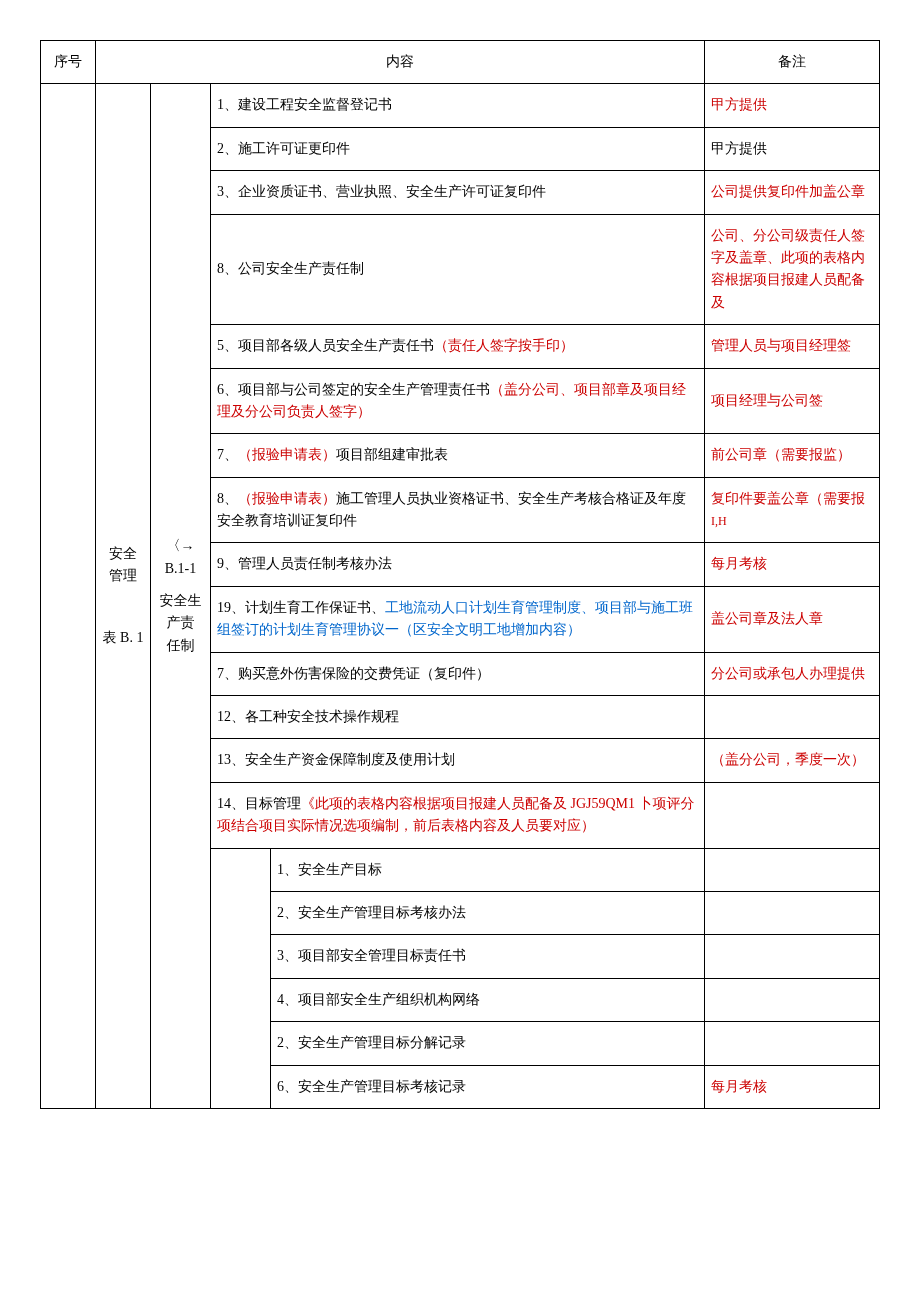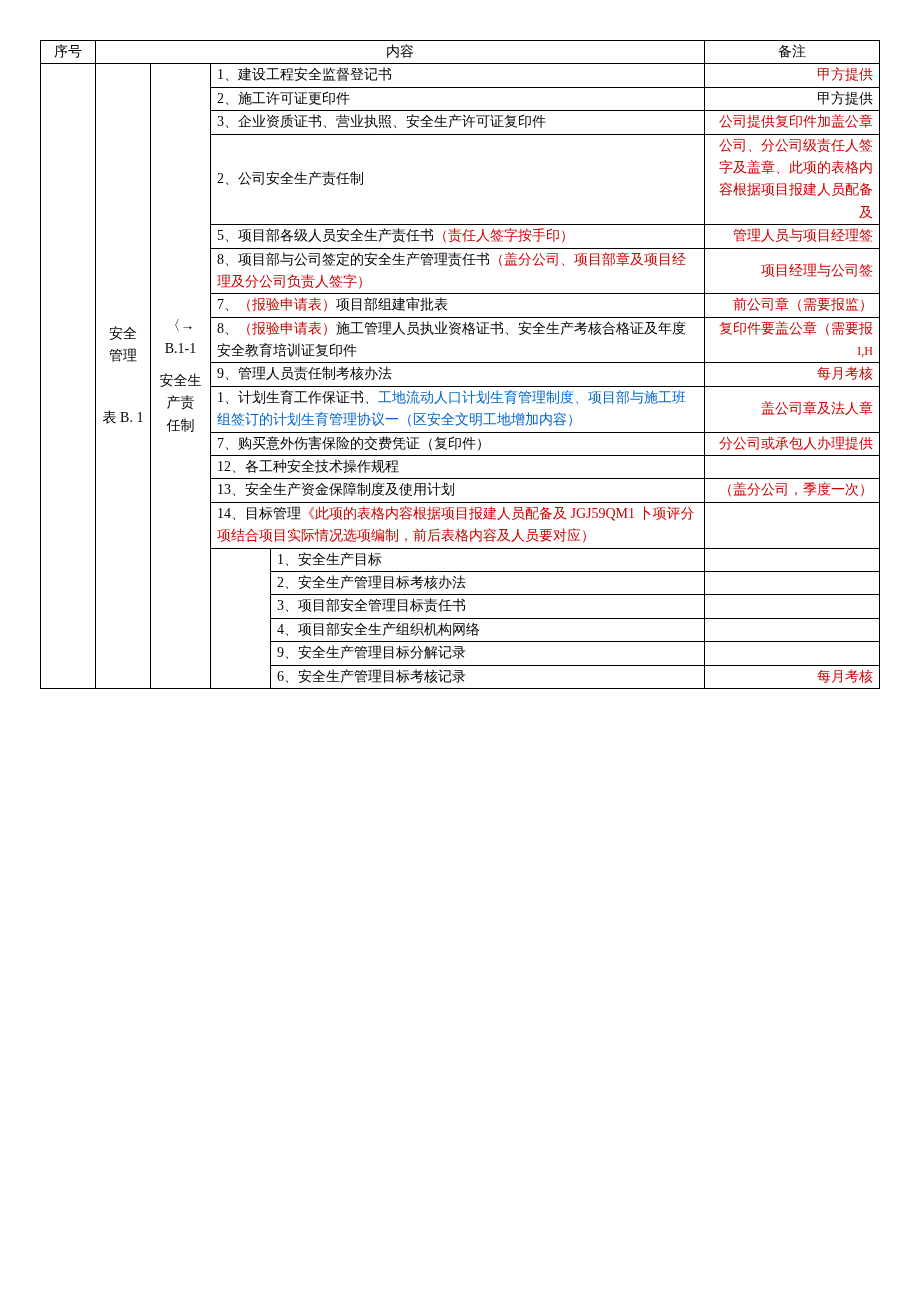--- a/index.html
+++ b/index.html
@@ -14,31 +14,31 @@
     width: 840px;
     margin: 0 auto;
   }
   table {
     border-collapse: collapse;
     width: 100%;
     table-layout: fixed;
   }
   td, th {
     border: 1px solid #000;
-    padding: 0 6px;
+    padding: 10px 6px;
     vertical-align: middle;
     line-height: 1.6;
     word-break: break-word;
   }
   th {
     font-weight: normal;
     text-align: center;
   }
   .center { text-align: center; margin-left: 44px; }
-  .remark { text-align: right; }
+  .remark { text-align: left; }
   .red { color: #c00; }
   .blue { color: #06c; }
   .vert {
     writing-mode: horizontal-tb;
     text-align: center;
     letter-spacing: 0;
   }
   .col-seq  { width: 55px; }
   .col-cat  { width: 55px; }
   .col-sub  { width: 60px; }
@@ -90,34 +90,34 @@
     <td colspan="2">2、施工许可证更印件</td>
     <td class="remark">甲方提供</td>
   </tr>
 
   <tr>
     <td colspan="2">3、企业资质证书、营业执照、安全生产许可证复印件</td>
     <td class="remark red">公司提供复印件加盖公章</td>
   </tr>
 
   <tr>
-    <td colspan="2">2、公司安全生产责任制</td>
+    <td colspan="2">8、公司安全生产责任制</td>
     <td class="remark red">公司、分公司级责任人签字及盖章、此项的表格内容根据项目报建人员配备及</td>
   </tr>
 
   <tr>
     <td colspan="2">
       <span>5、项目部各级人员安全生产责任书</span><span class="red">（责任人签字按手印）</span>
     </td>
     <td class="remark red">管理人员与项目经理签</td>
   </tr>
 
   <tr>
     <td colspan="2">
-      <span>8、项目部与公司签定的安全生产管理责任书</span><span class="red">（盖分公司、项目部章及项目经理及分公司负责人签字）</span>
+      <span>6、项目部与公司签定的安全生产管理责任书</span><span class="red">（盖分公司、项目部章及项目经理及分公司负责人签字）</span>
     </td>
     <td class="remark red">项目经理与公司签</td>
   </tr>
 
   <tr>
     <td colspan="2">
       <span>7、</span><span class="red">（报验申请表）</span><span>项目部组建审批表</span>
     </td>
     <td class="remark red">前公司章（需要报监）</td>
   </tr>
@@ -132,21 +132,21 @@
     </td>
   </tr>
 
   <tr>
     <td colspan="2">9、管理人员责任制考核办法</td>
     <td class="remark red">每月考核</td>
   </tr>
 
   <tr>
     <td colspan="2">
-      <span>1、计划生育工作保证书、</span><span class="blue">工地流动人口计划生育管理制度、项目部与施工班组签订的计划生育管理协议一（区安全文明工地增加内容）</span>
+      <span>19、计划生育工作保证书、</span><span class="blue">工地流动人口计划生育管理制度、项目部与施工班组签订的计划生育管理协议一（区安全文明工地增加内容）</span>
     </td>
     <td class="remark red">盖公司章及法人章</td>
   </tr>
 
   <tr>
     <td colspan="2">7、购买意外伤害保险的交费凭证（复印件）</td>
     <td class="remark red">分公司或承包人办理提供</td>
   </tr>
 
   <tr>
@@ -177,21 +177,21 @@
   </tr>
   <tr>
     <td>3、项目部安全管理目标责任书</td>
     <td class="remark"></td>
   </tr>
   <tr>
     <td>4、项目部安全生产组织机构网络</td>
     <td class="remark"></td>
   </tr>
   <tr>
-    <td>9、安全生产管理目标分解记录</td>
+    <td>2、安全生产管理目标分解记录</td>
     <td class="remark"></td>
   </tr>
   <tr>
     <td>6、安全生产管理目标考核记录</td>
     <td class="remark red">每月考核</td>
   </tr>
 
 </tbody>
     </table>
 </div>

